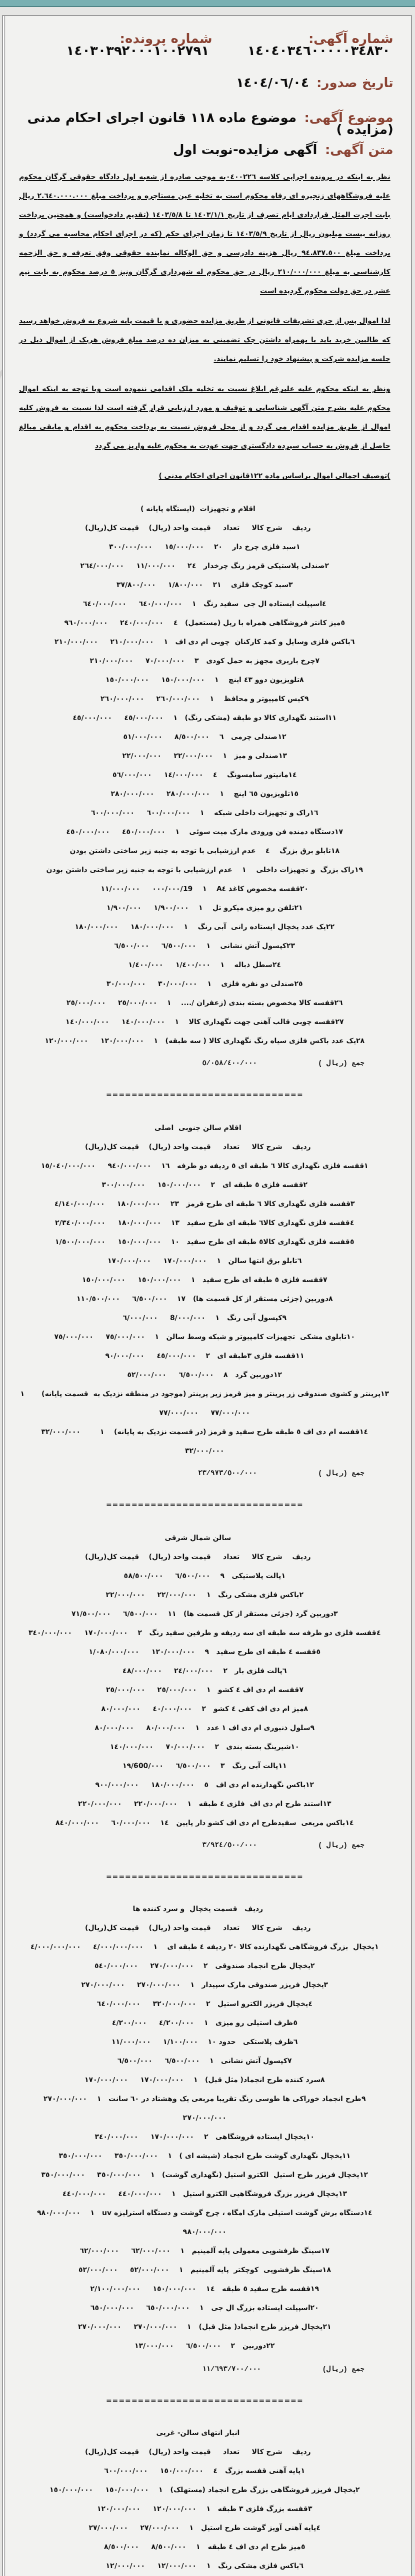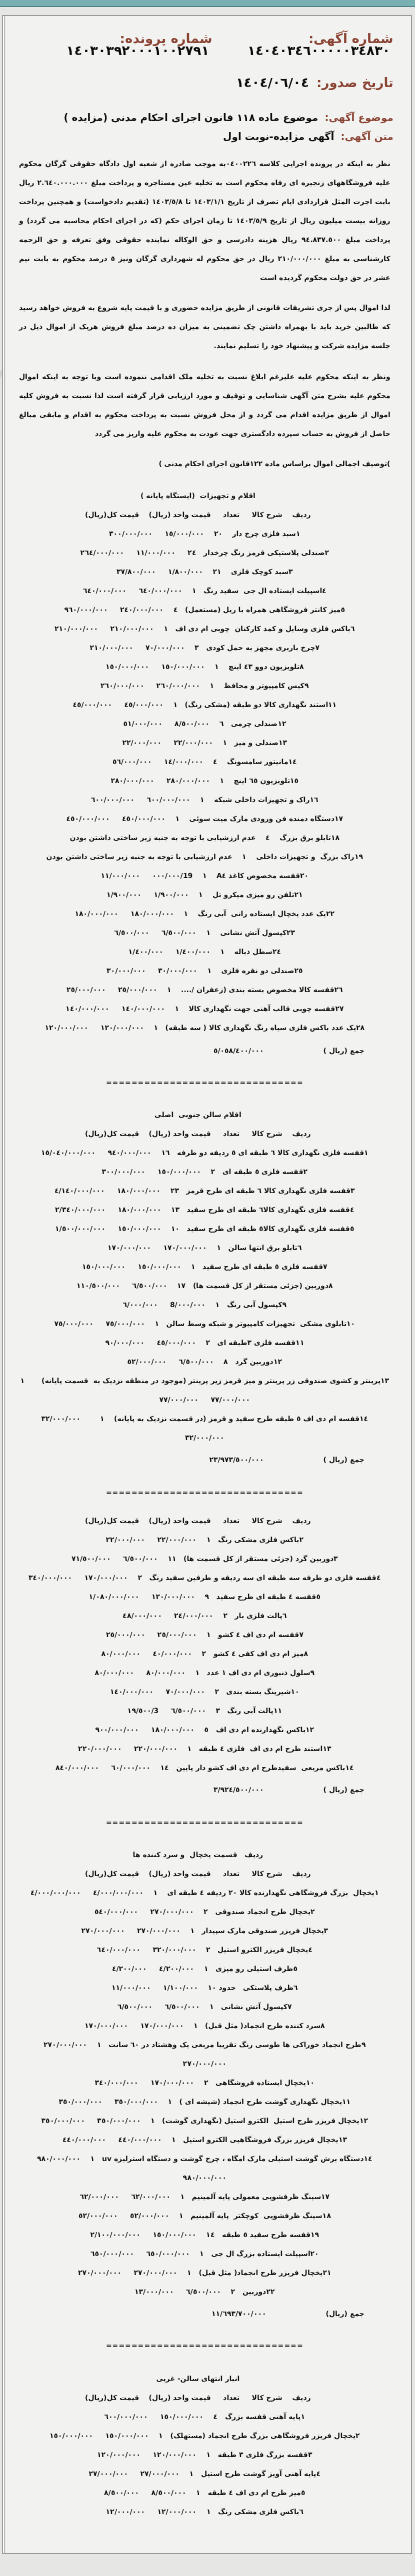--- a/index.html
+++ b/index.html
@@ -19,26 +19,26 @@
     border-right-width:1px;
     box-shadow:inset 1px 0 0 #ffffff, inset 2.1px 0 0 #b9b9b9;
     position:relative;
     padding:17.5px 17.5px 31px 13.4px;
     z-index:1;
   }
   .hdr-grid{display:grid;grid-template-columns:48% 52%;row-gap:20.6px;margin-bottom:24px;}
   .hdr-cell{font-size:13px;line-height:11.3px;}
   .lbl{color:#8b4434;}
   .val{color:#0c0c0c;margin-right:3.1px;}
-  .row-block{margin:7.2px 0;font-size:10px;line-height:12.4px;}
-  .para{font-size:7px;line-height:19px;text-align:justify;text-align-last:right;margin:11.3px 3.1px 11.3px 3.1px;color:#0c0c0c;}
+  .row-block{margin:7.2px 0;font-size:13px;line-height:12.4px;}
+  .para{font-size:7px;line-height:19px;text-align:justify;text-align-last:right;margin:11.3px 3.1px 11.3px 3.1px;color:#0c0c0c;text-decoration:underline;}
   .line-right{font-size:7px;line-height:19px;text-align:center;padding-right:13.4px;white-space:pre-wrap;}
   .row-line{font-size:7px;line-height:19px;text-align:center;white-space:pre-wrap;}
   .sep-line{font-size:7px;line-height:19px;text-align:center;letter-spacing:0.5px;margin:13.4px 0 9.3px 0;color:#222;}
-  .total-line{font-size:7px;line-height:19px;text-align:right;padding-right:29px;margin:3.1px 0 5.2px 0;}
+  .total-line{font-size:7px;line-height:19px;text-align:right;padding-right:29px;margin:3.1px 0 5.2px 0;font-family:Liberation Mono, monospace;}
   .total-line .tval{margin-right:57px;}
   .sec-title{margin-top:13.4px;}
   .watermark{
     position:absolute;top:289px;right:0;left:0;height:216px;
     pointer-events:none;z-index:0;opacity:0.55;
   }
   .wm-text{
     position:absolute;top:62px;right:77px;
     font-size:44px;color:#b9b4b4;opacity:0.75;letter-spacing:1px;
     font-family:"DejaVu Sans", sans-serif;
@@ -159,32 +159,34 @@
           <div class="row-line">١٤قفسه ام دی اف ٥ طبقه طرح سفید و قرمز (در قسمت نزدیک به پایانه)    ١        ٣٢/٠٠٠/٠٠٠     ٣٢/٠٠٠/٠٠٠</div>
         </div>
     <div class="total-line">
       <span class="total-label">جمع (ریال )</span>
       <span class="tval total-value">٢٣/٩٧٣/٥٠٠/٠٠٠</span>
     </div>
   </div>
 
   <div class="section">
     <div class="sep-line sep">===============================</div>
-    <div class="line-right sec-cols">ردیف    شرح کالا     تعداد     قیمت واحد (ریال)    قیمت کل(ریال)</div>
-    <div class="sec-rows">
+    <div class="line-right sec-title">سالن شمال شرقی</div>
+    <div class="line-right sec-cols">ردیف    شرح کالا     تعداد     قیمت واحد (ریال)    قیمت کل(ریال)</div>
+    <div class="sec-rows">
+          <div class="row-line">١پالت پلاستیکی   ٩    ٦/٥٠٠/٠٠٠     ٥٨/٥٠٠/٠٠٠</div>
           <div class="row-line">٢باکس فلزی مشکی رنگ   ١    ٢٢/٠٠٠/٠٠٠     ٢٢/٠٠٠/٠٠٠</div>
           <div class="row-line">٣دوربین گرد (جزئی مستقر از کل قسمت ها)   ١١    ٦/٥٠٠/٠٠٠     ٧١/٥٠٠/٠٠٠</div>
           <div class="row-line">٤قفسه فلزی دو طرفه سه طبقه ای سه ردیفه و طرفین سفید رنگ   ٢    ١٧٠/٠٠٠/٠٠٠     ٣٤٠/٠٠٠/٠٠٠</div>
           <div class="row-line">٥قفسه ٤ طبقه ای طرح سفید   ٩    ١٢٠/٠٠٠/٠٠٠     ١/٠٨٠/٠٠٠/٠٠٠</div>
           <div class="row-line">٦پالت فلزی بار   ٢    ٢٤/٠٠٠/٠٠٠     ٤٨/٠٠٠/٠٠٠</div>
           <div class="row-line">٧قفسه ام دی اف ٤ کشو   ١    ٢٥/٠٠٠/٠٠٠     ٢٥/٠٠٠/٠٠٠</div>
           <div class="row-line">٨میز ام دی اف کفی ٤ کشو   ٢    ٤٠/٠٠٠/٠٠٠     ٨٠/٠٠٠/٠٠٠</div>
           <div class="row-line">٩سلول ذنبوری ام دی اف ١ عدد   ١    ٨٠/٠٠٠/٠٠٠     ٨٠/٠٠٠/٠٠٠</div>
           <div class="row-line">١٠شیرینگ بسته بندی   ٢    ٧٠/٠٠٠/٠٠٠     ١٤٠/٠٠٠/٠٠٠</div>
-          <div class="row-line">١١پالت آبی رنگ   ٣    ٦/٥٠٠/٠٠٠     ١٩/٥٠٠/3</div>
+          <div class="row-line">١١پالت آبی رنگ   ٣    ٦/٥٠٠/٠٠٠     ١٩/600/٠٠٠</div>
           <div class="row-line">١٢باکس نگهدارنده ام دی اف   ٥    ١٨٠/٠٠٠/٠٠٠     ٩٠٠/٠٠٠/٠٠٠</div>
           <div class="row-line">١٣استند طرح ام دی اف  فلزی ٤ طبقه   ١    ٢٢٠/٠٠٠/٠٠٠     ٢٢٠/٠٠٠/٠٠٠</div>
           <div class="row-line">١٤باکس مربعی  سفیدطرح ام دی اف کشو دار پایین   ١٤    ٦٠/٠٠٠/٠٠٠     ٨٤٠/٠٠٠/٠٠٠</div>
         </div>
     <div class="total-line">
       <span class="total-label">جمع (ریال )</span>
       <span class="tval total-value">٣/٩٢٤/٥٠٠/٠٠٠</span>
     </div>
   </div>
 

